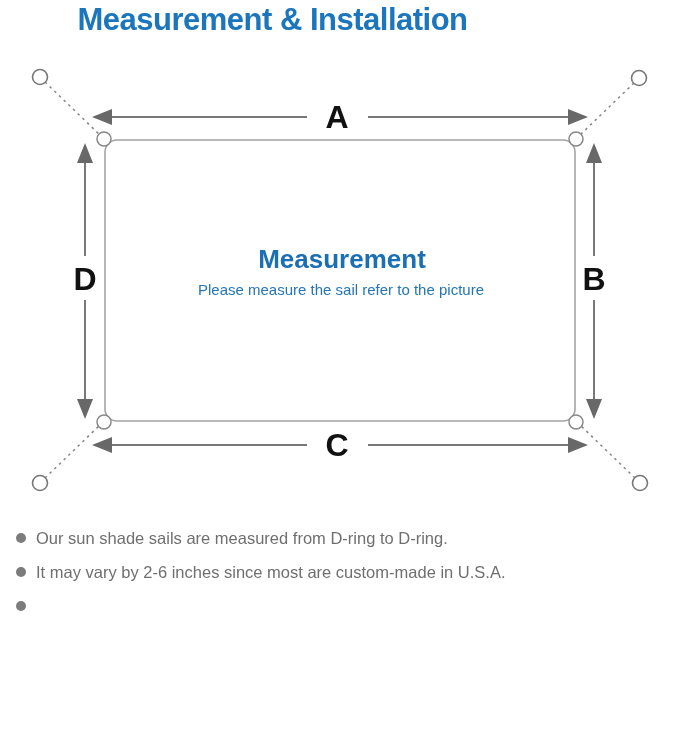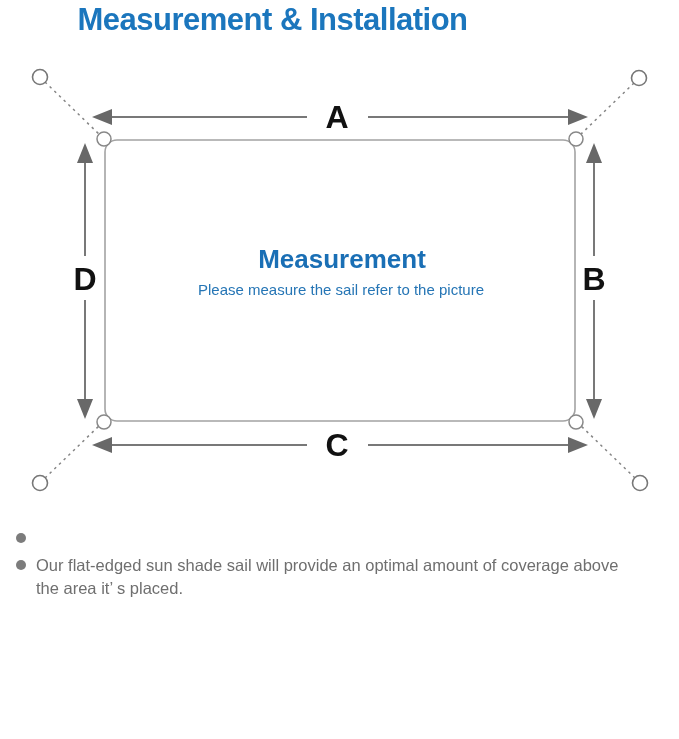--- a/index.html
+++ b/index.html
@@ -100,19 +100,22 @@
     </g>
 
     <text x="342" y="208" text-anchor="middle" class="center-title">Measurement</text>
     <text x="341" y="235" text-anchor="middle" class="center-sub">Please measure the sail refer to the picture</text>
   </svg>
 </div>
 
 <div class="bullet-list">
   <div class="bullet-item">
     <span class="bullet-dot"></span>
+    <div class="bullet-text">Our sun shade sails are measured from D-ring to D-ring.</div>
   </div>
   <div class="bullet-item">
     <span class="bullet-dot"></span>
-    <div class="bullet-text">Our flat-edged sun shade sail will provide an optimal amount of coverage above
-the area it’ s placed.</div>
+    <div class="bullet-text">It may vary by 2-6 inches since most are custom-made in U.S.A.</div>
+  </div>
+  <div class="bullet-item">
+    <span class="bullet-dot"></span>
   </div>
 </div>
 
 </body></html>

